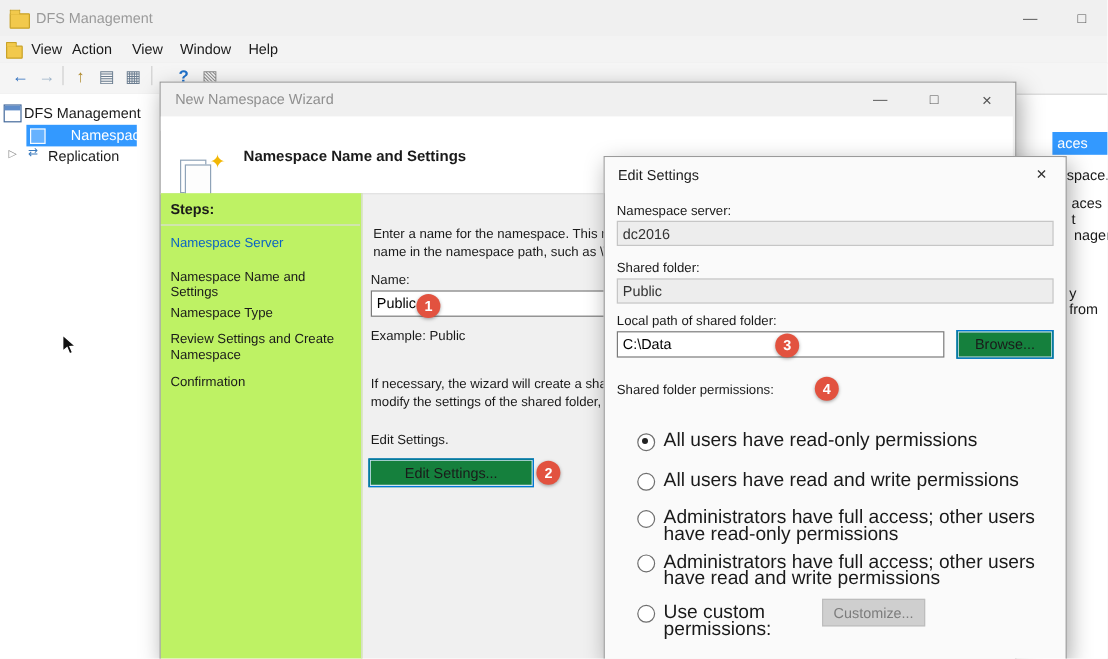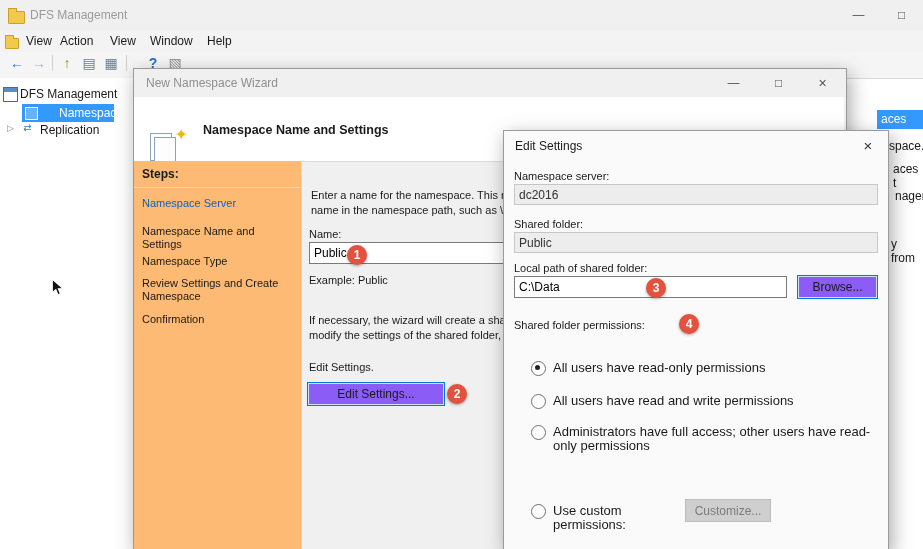--- a/index.html
+++ b/index.html
@@ -23,36 +23,36 @@
   .tree-sel{position:absolute;left:22px;top:26px;width:92px;height:18px;background:#3399ff;}
   .console-icon{position:absolute;width:13px;height:13px;background:#fff;border:1px solid #44699b;}
   .console-icon::before{content:"";position:absolute;left:0;top:0;right:0;height:4px;background:#5f8cc9;}
   .ns-icon{position:absolute;width:11px;height:11px;border:1px solid rgba(255,255,255,.95);background:rgba(255,255,255,.25);}
   
   .dialog{position:absolute;border:1px solid #9a9a9a;box-shadow:3px 6px 18px rgba(0,0,0,.35);}
   .wizard{left:133px;top:68px;width:712px;height:481px;background:#f0f0f0;z-index:10;}
   .editdlg{left:503px;top:130px;width:384px;height:419px;background:#fafafa;z-index:20;}
   .dlg-btn{position:absolute;top:0;height:28px;line-height:28px;text-align:center;color:#555;font-size:12px;}
   .wiz-header{position:absolute;left:0;top:28px;width:710px;height:64px;background:#fff;border-bottom:1px solid #dcdcdc;}
-  .steps{position:absolute;left:0;top:92px;width:167px;height:388px;background:#fdba74;border-right:1px solid #dcdcdc;}
+  .steps{position:absolute;left:0;top:92px;width:167px;height:388px;background:#bef264;border-right:1px solid #dcdcdc;}
   .step-item{position:absolute;left:8px;width:152px;font-size:11px;line-height:13px;}
   .step-done{color:#0b62c4;}
   .step-current{color:#1a1a1a;}
   .step-future{color:#1a1a1a;}
   .textbox{position:absolute;background:#fff;border:1px solid #7a7a7a;font-family:"Liberation Sans",sans-serif;font-size:12px;padding:2px 4px;box-sizing:border-box;}
   .textbox:disabled{background:#ededed;border-color:#c6c6c6;color:#333;}
-  .btn{position:absolute;background:#8b5cf6;border:1px solid #adadad;font-family:"Liberation Sans",sans-serif;font-size:12px;color:#1a1a1a;box-sizing:border-box;}
+  .btn{position:absolute;background:#15803d;border:1px solid #adadad;font-family:"Liberation Sans",sans-serif;font-size:12px;color:#1a1a1a;box-sizing:border-box;}
   .btn-focus{border:1px solid #0078d7;box-shadow:inset 0 0 0 1px #cde4f7;}
   .btn-disabled{background:#cfcfcf;border-color:#bdbdbd;color:#7c7c7c;}
   .badge{position:absolute;width:20px;height:20px;border-radius:50%;background:#e2523f;color:#fff;font-weight:bold;font-size:12px;line-height:20px;text-align:center;z-index:6;box-shadow:0 1px 3px rgba(0,0,0,.35);}
   .lbl{position:absolute;font-size:11px;color:#1a1a1a;}
   .radio-row{position:absolute;left:27px;display:flex;gap:7px;align-items:flex-start;}
   .radio{position:relative;flex:none;display:inline-block;width:13px;height:13px;border:1px solid #6e6e6e;border-radius:50%;background:#fff;}
   .radio.checked::after{content:"";position:absolute;left:3px;top:3px;width:5px;height:5px;border-radius:50%;background:#222;}
-  .radio-label{font-size:13px;line-height:14px;width:334px;}
+  .radio-label{font-size:16px;line-height:14px;width:334px;}
   
   .wizicon{position:absolute;left:14px;top:34px;width:38px;height:44px;}
   .wi-page{position:absolute;left:2px;top:2px;width:20px;height:26px;background:#fff;border:1px solid #8fa3b8;}
   .wi-page2{position:absolute;left:6px;top:6px;width:20px;height:26px;background:#fdfdfd;border:1px solid #8fa3b8;}
   .wi-star{position:absolute;right:-2px;top:-6px;color:#f2b705;font-size:16px;}
   .wi-base{position:absolute;left:0;bottom:0;width:30px;height:11px;background:#d99c3f;border:1px solid #a87b2d;}
   
   .frag{position:absolute;font-size:12px;color:#1a1a1a;}
   .sel-row{position:absolute;left:845px;top:110px;width:78px;height:19px;background:#3399ff;color:#fff;line-height:19px;padding-left:4px;box-sizing:border-box;margin-left:32px;}
   .cursor{position:absolute;z-index:50;}
@@ -174,20 +174,24 @@
       <span class="radio-label">All users have read-only permissions</span>
     </div>
     <div class="radio-row" style="top:263px;">
       <span class="radio"></span>
       <span class="radio-label">All users have read and write permissions</span>
     </div>
     <div class="radio-row" style="top:294px;">
       <span class="radio"></span>
       <span class="radio-label">Administrators have full access; other users have read-only permissions</span>
     </div>
+    <div class="radio-row" style="top:331px;">
+      <span class="radio"></span>
+      <span class="radio-label">Administrators have full access; other users have read and write permissions</span>
+    </div>
     <div class="radio-row" style="top:373px;">
       <span class="radio"></span>
       <span class="radio-label" style="width:140px;">Use custom permissions:</span>
     </div>
     <button class="btn btn-disabled" style="left:181px;top:368px;width:86px;height:23px;" disabled="">Customize...</button>
   </div>
 
   <svg class="cursor" style="left:50px;top:278px;" width="18" height="18" viewBox="0 0 16 16">
     <path d="M2 1 L2 13 L5.2 10.3 L7.1 15 L9.3 14 L7.4 9.6 L11.5 9.3 Z" fill="#111" stroke="#fff" stroke-width="1"></path>
   </svg>

